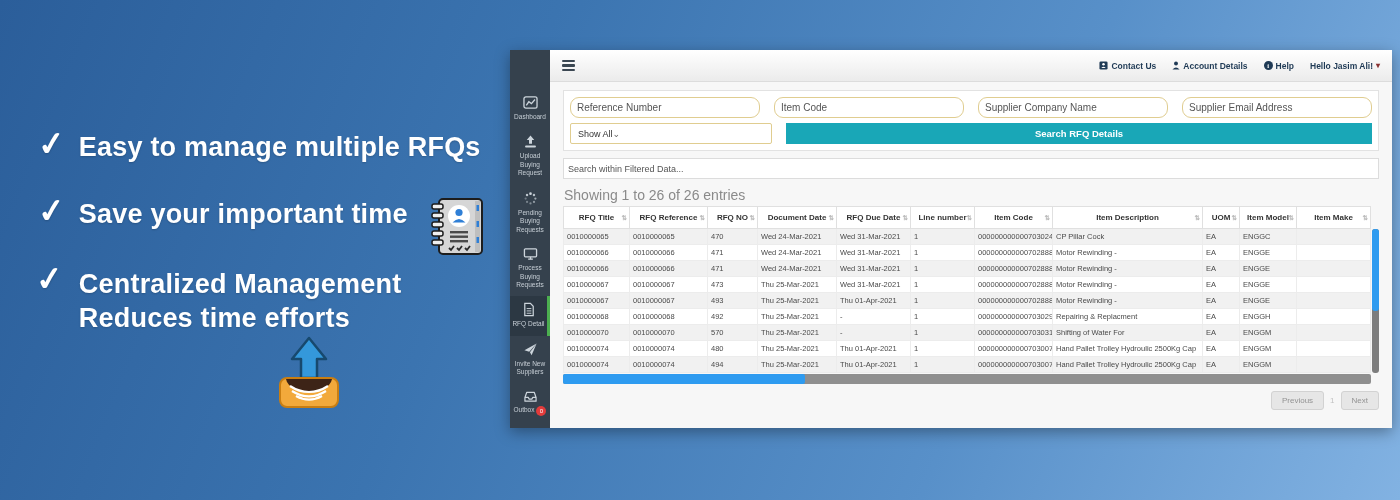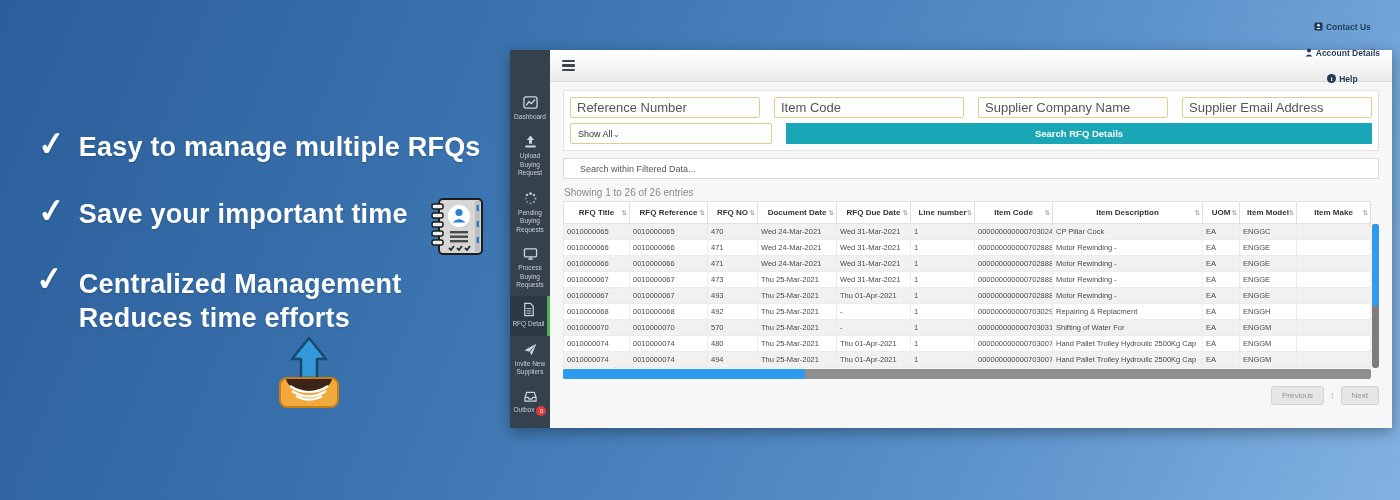--- a/index.html
+++ b/index.html
@@ -36,47 +36,47 @@
   .badge { background:#e23b3b; color:#fff; border-radius:50%; min-width:10px; height:10px;
     font-size:6px; line-height:10px; text-align:center; display:inline-block; }
 
   
   .hdr { position:absolute; left:40px; top:0; right:0; height:32px;
     background:linear-gradient(#ffffff,#ebebeb); border-bottom:1px solid #dcdcdc;
     display:flex; align-items:center; padding:0 12px; }
   .burger { display:flex; flex-direction:column; gap:2.5px; cursor:pointer; }
   .burger span { display:block; width:13px; height:2.2px; background:#3b4752; border-radius:1px; }
   .hdr-links { margin-left:auto; display:flex; align-items:center; gap:16px;
-    font-size:8.5px; color:#1f3a55; font-weight:bold;flex-direction:column; }
+    font-size:8.5px; color:#1f3a55; font-weight:bold; }
   .hdr-link { display:flex; align-items:center; gap:3px; cursor:pointer; }
   .info-dot { width:9px; height:9px; border-radius:50%; background:#1f3a55; color:#fff;
     font-size:6.5px; display:inline-flex; align-items:center; justify-content:center;
     font-weight:bold; font-family:"Liberation Serif", serif; }
   .caret { color:#8a3232; font-size:8px; }
 
   
   .main { position:absolute; left:40px; top:32px; right:0; bottom:0; padding:8px 13px 0; }
   .filter-panel { border:1px solid #e2e2e2; background:#fff; padding:6px; }
   .frow { display:flex; gap:14px; }
   .frow + .frow { margin-top:5px; }
-  .f-input { flex:1; height:21px; border:1px solid #e0cd90; border-radius:2px;
-    font-size:13px; padding:0 6px; color:#333; outline:none; min-width:0;
+  .f-input { flex:1; height:21px; border:1px solid #e0cd90; border-radius:9px;
+    font-size:10px; padding:0 6px; color:#333; outline:none; min-width:0;
     font-family:"Liberation Sans", sans-serif; }
   .f-input::placeholder { color:#555; opacity:1; }
   .select { flex:1; height:21px; border:1px solid #e0cd90; border-radius:2px; background:#fff;
     font-size:9px; color:#333; display:flex; align-items:center; justify-content:flex-start;
     padding:0 7px; cursor:pointer; }
   .select .sel-caret { color:#666; font-size:9px; }
   .search-btn { flex:3.15; height:21px; background:#19a7b7; border:none; color:#fff;
     font-weight:bold; font-size:9.5px; cursor:pointer; font-family:"Liberation Sans", sans-serif; }
   .filtered-search { margin-top:7px; width:100%; height:21px; border:1px solid #dcdcdc;
-    font-size:9px; padding:0 16px; background:#fff; color:#333; outline:none;
+    font-size:9px; padding:0 4px; background:#fff; color:#333; outline:none;
     font-family:"Liberation Sans", sans-serif; }
   .filtered-search::placeholder { color:#555; opacity:1; }
-  .showing { margin:8px 0 3px 1px; font-size:10px; color:#8a8a8a; }
+  .showing { margin:8px 0 3px 1px; font-size:14px; color:#8a8a8a; }
 
   
   .table-zone { position:relative; }
   table { width:calc(100% - 8px); border-collapse:collapse; table-layout:fixed; background:#fdba74; }
   th { border:1px solid #e0e0e0; font-size:8px; color:#333; padding:6px 2px;
     text-align:center; position:relative; cursor:pointer; background:#fff; white-space:nowrap; }
   th .sort { position:absolute; right:2px; top:7px; font-size:6.5px; color:#b5b5b5; }
   td { border:1px solid #ececec; font-size:7.5px; color:#4a4a4a; padding:3px 3px;
     white-space:nowrap; overflow:hidden; }
   tbody tr:nth-child(odd) td { background:#f1f1f1; }

